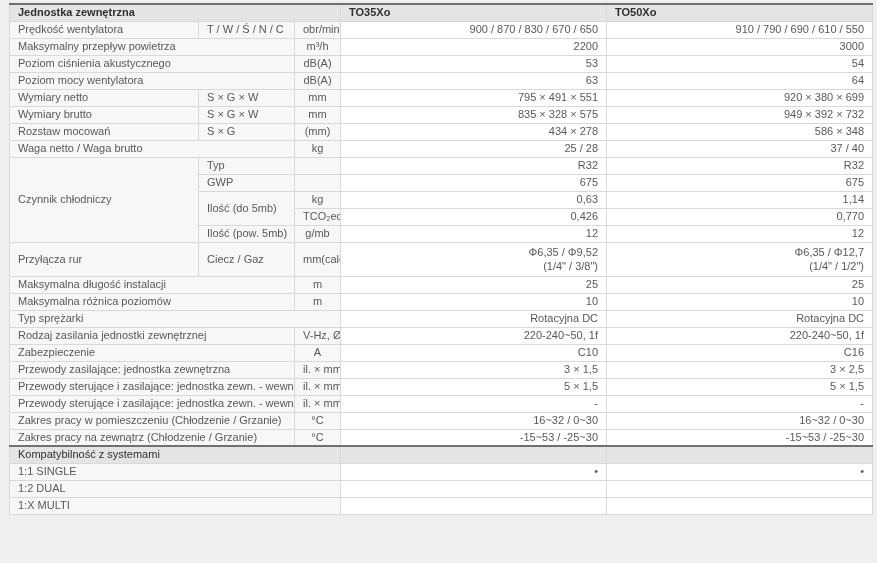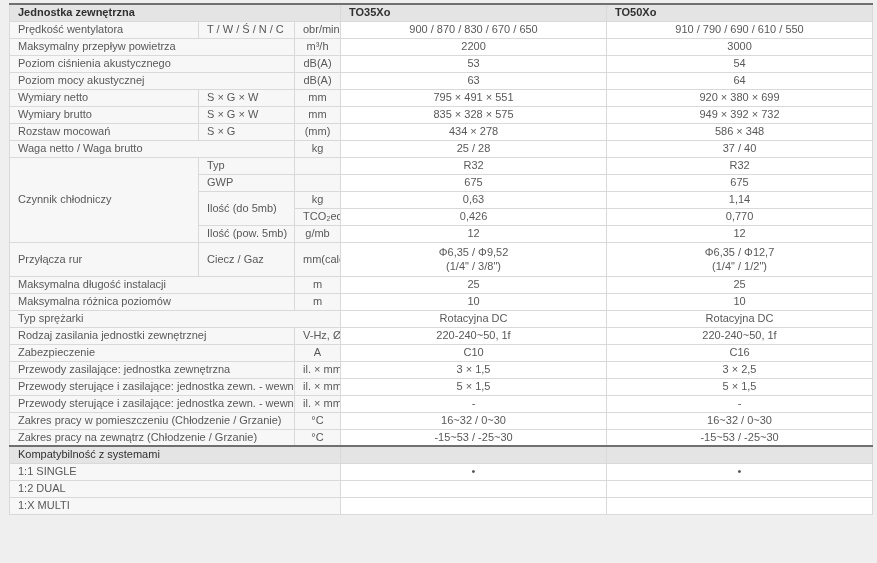--- a/index.html
+++ b/index.html
@@ -35,21 +35,21 @@
     color:var(--text);
     padding:0 8px;
     height:17px;
     vertical-align:middle;
     overflow:hidden;
     white-space:nowrap;
   }
   td.lab{background:var(--label-bg);text-align:left;}
   td.sub{background:var(--label-bg);}
   td.unit{background:var(--label-bg);text-align:center;}
-  td.val{background:var(--cell-bg);text-align:center;}
+  td.val{background:var(--cell-bg);text-align:right;}
   tr.hdr td{background:var(--header-bg);font-weight:bold;color:var(--header-text);}
   tr.hdr td.model{text-align:left;}
   tr.sec td{background:var(--header-bg);border-top:2px solid var(--dark-border);}
   tr.sec td.title{font-weight:normal;color:var(--header-text);}
   tr.pipes td{height:34px;}
   tr.pipes td.val div{line-height:14px;}
 </style>
 </head>
 <body>
 
@@ -84,21 +84,21 @@
     </tr>
 
     <tr>
       <td class="lab" colspan="2">Poziom ciśnienia akustycznego</td>
       <td class="unit">dB(A)</td>
       <td class="val">53</td>
       <td class="val">54</td>
     </tr>
 
     <tr>
-      <td class="lab" colspan="2">Poziom mocy akustycznej</td>
+      <td class="lab" colspan="2">Poziom mocy wentylatora</td>
       <td class="unit">dB(A)</td>
       <td class="val">63</td>
       <td class="val">64</td>
     </tr>
 
     <tr>
       <td class="lab">Wymiary netto</td>
       <td class="sub">S × G × W</td>
       <td class="unit">mm</td>
       <td class="val">795 × 491 × 551</td>

